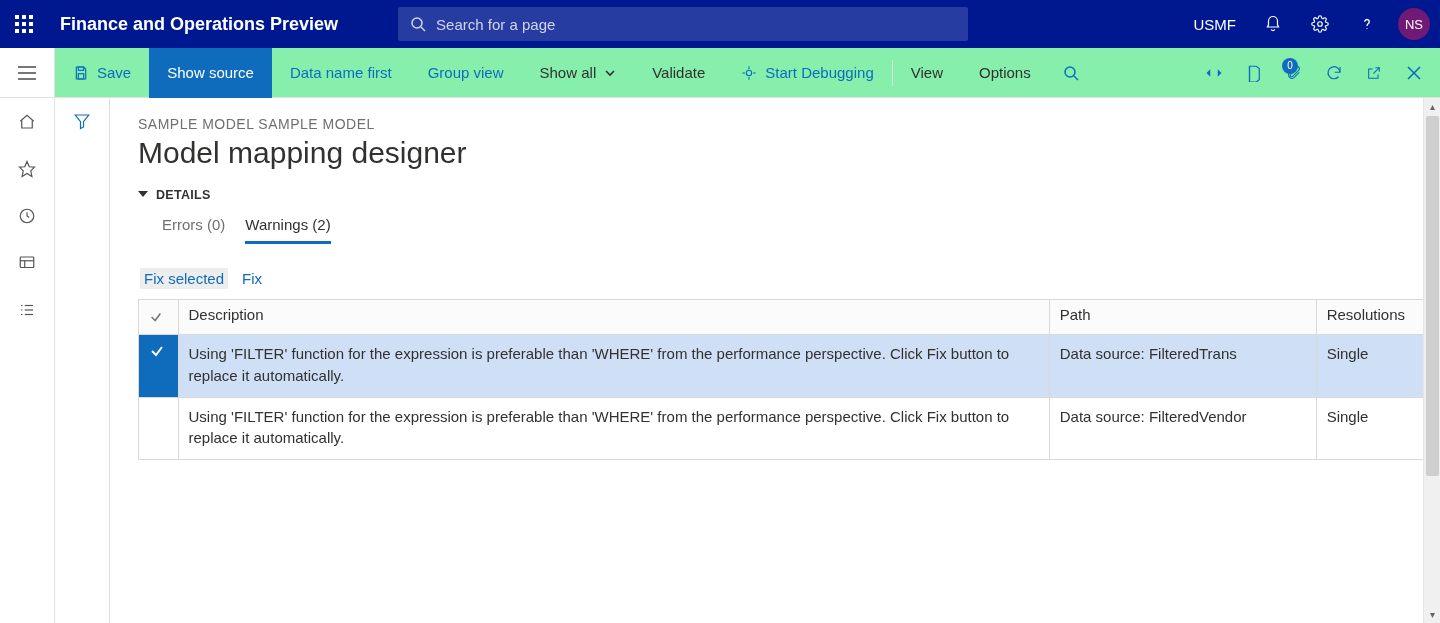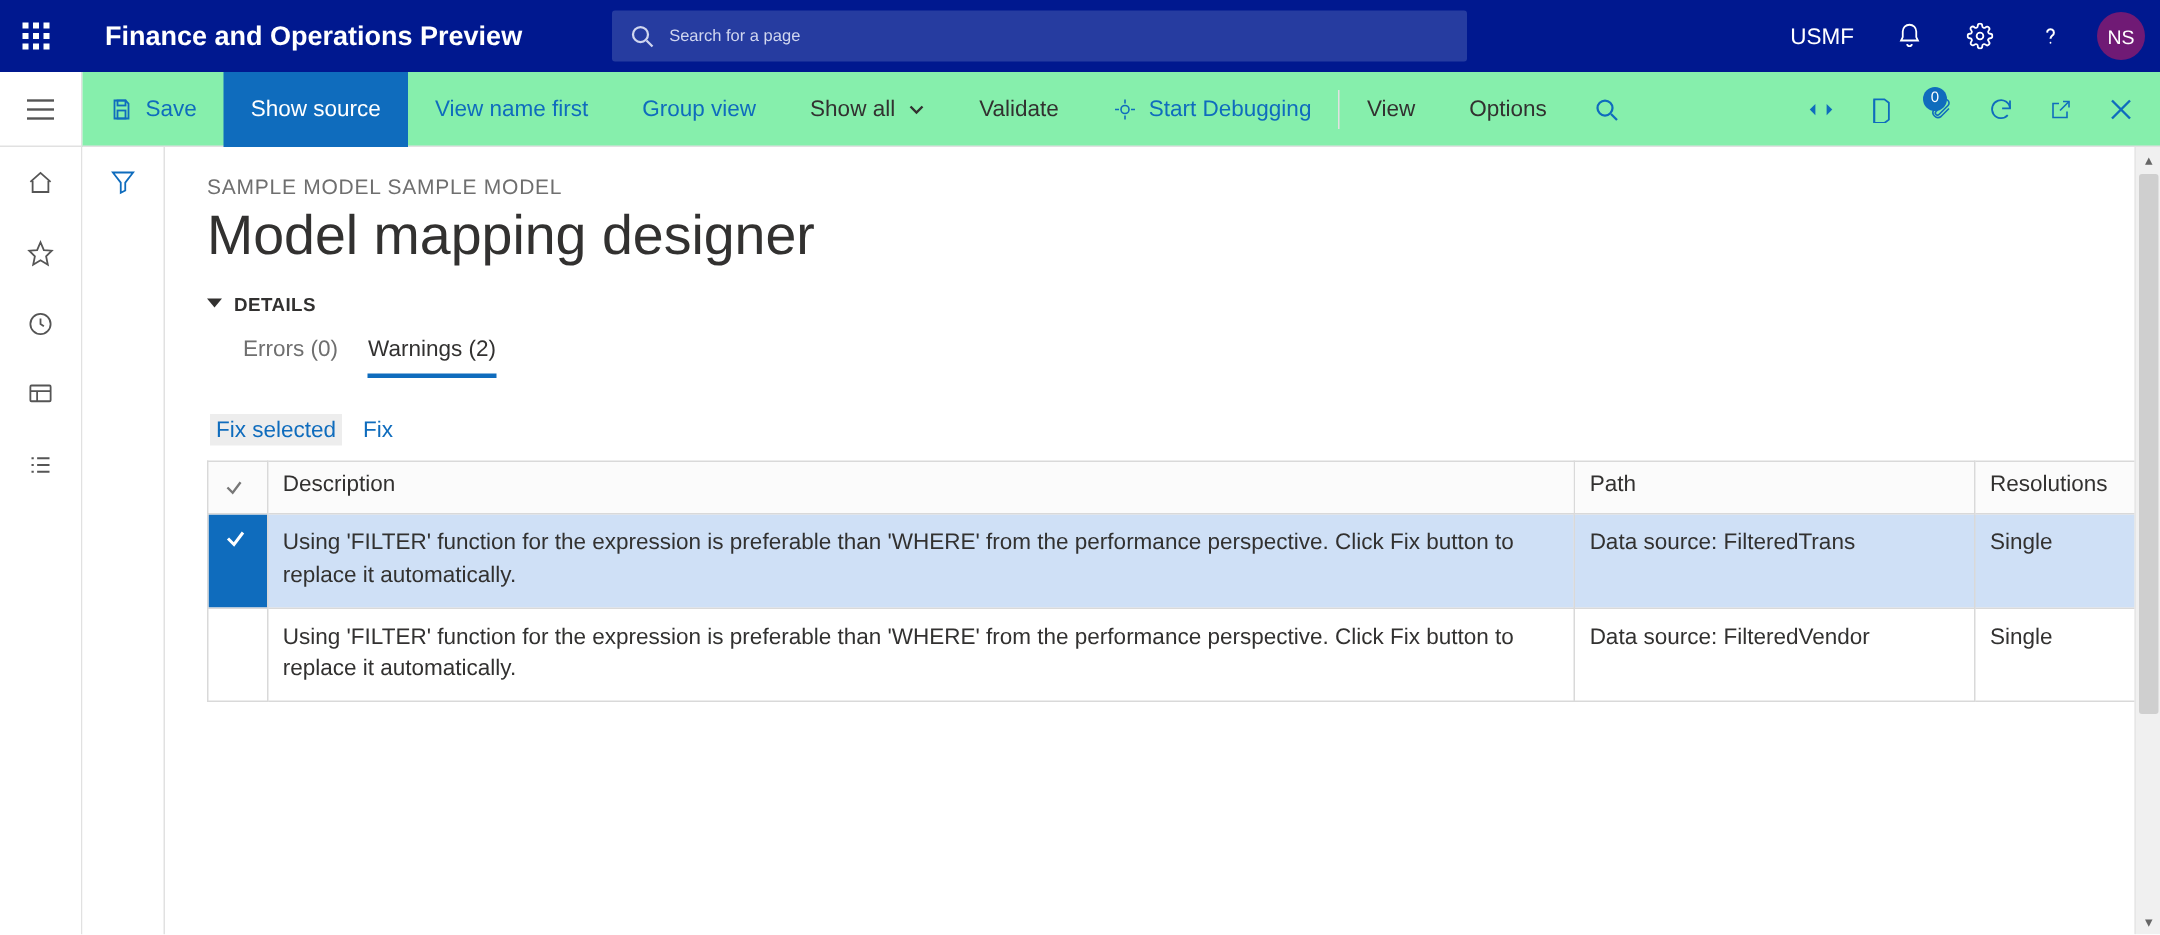--- a/index.html
+++ b/index.html
@@ -13,33 +13,33 @@
     align-items: center;
     color: #fff;
     padding: 0 10px 0 0;
   }
   .waffle {
     width: 48px; height: 48px; display:flex; align-items:center; justify-content:center;
     cursor:pointer;
   }
   .waffle-grid { width:18px; height:18px; display:grid; grid-template-columns:repeat(3,4px); grid-template-rows:repeat(3,4px); gap:3px; }
   .waffle-grid span { background:#fff; width:4px; height:4px; }
-  .app-title { font-size:18px; font-weight:600; margin-left:22px; white-space:nowrap; }
+  .app-title { font-size:18px; font-weight:600; margin-left:12px; white-space:nowrap; }
   .searchbox {
     flex: 0 0 570px;
     height: 34px;
     background: #263ca0;
     border-radius: 2px;
     display:flex; align-items:center;
     padding: 0 12px;
     color: #d0d6ef;
     margin-left: 60px;
   }
   .searchbox svg { margin-right:10px; }
-  .searchbox .ph { font-size:11px; }
+  .searchbox .ph { font-size:15px; }
   .top-right { margin-left:auto; display:flex; align-items:center; gap:3px; }
   .top-right .txt { font-size:15px; padding:0 12px; }
   .topicon { width:44px; height:48px; display:flex; align-items:center; justify-content:center; cursor:pointer; }
   .avatar {
     width:32px; height:32px; background:#701a75; border-radius:50%;
     display:flex; align-items:center; justify-content:center; font-size:13px; margin-left:6px;
   }
 
   
   .actionbar {
@@ -73,21 +73,21 @@
   .filterrail {
     width:55px; border-right:1px solid #e1e1e1; background:#fff;
     display:flex; justify-content:center; padding-top:14px;
   }
 
   
   .content { flex:1; position:relative; background:#fff; overflow:hidden; }
   .content-inner { padding: 18px 0 0 28px; height:100%; overflow-y:auto; }
 
   .breadcrumb { font-size:14px; letter-spacing:.5px; color:#6f6f6f; }
-  .page-title { font-size:37px; font-weight:500; margin-top:4px; font-family:"Segoe UI Light","Segoe UI",sans-serif; }
+  .page-title { font-size:30px; font-weight:500; margin-top:4px; font-family:"Segoe UI Light","Segoe UI",sans-serif; }
 
   .section-toggle { margin-top:18px; display:flex; align-items:center; gap:8px; cursor:pointer; }
   .caret { width:0; height:0; border-left:5px solid transparent; border-right:5px solid transparent; border-top:6px solid #323130; transform:translateY(-1px);}
   .section-label { font-size:12.5px; font-weight:600; letter-spacing:.3px; }
 
   .tabs { margin-top:14px; display:flex; gap:20px; padding-left:24px; }
   .tab { font-size:15px; color:#6f6f6f; padding-bottom:8px; cursor:pointer; }
   .tab.active { color:#323130; border-bottom:3px solid #0f6cbd; font-weight:400; }
 
   .gridwrap { margin-top:26px; margin-bottom:20px; width:1294px; }
@@ -222,21 +222,21 @@
             <path d="M5 3h11l3 3v15H5z"></path>
             <rect x="8" y="3" width="8" height="5"></rect>
             <rect x="8" y="13" width="8" height="8"></rect>
           </svg>
         <span>Save</span>
       </div>
       <div class="abtn active">
         <span>Show source</span>
       </div>
       <div class="abtn">
-        <span>View name first</span>
+        <span>Data name first</span>
       </div>
       <div class="abtn">
         <span>Group view</span>
       </div>
       <div class="abtn dark">
         <span>Show all</span>
         <svg width="12" height="12" viewBox="0 0 12 12" fill="none" stroke="#323130" stroke-width="1.6">
             <polyline points="2 4 6 8 10 4"></polyline>
           </svg>
       </div>

